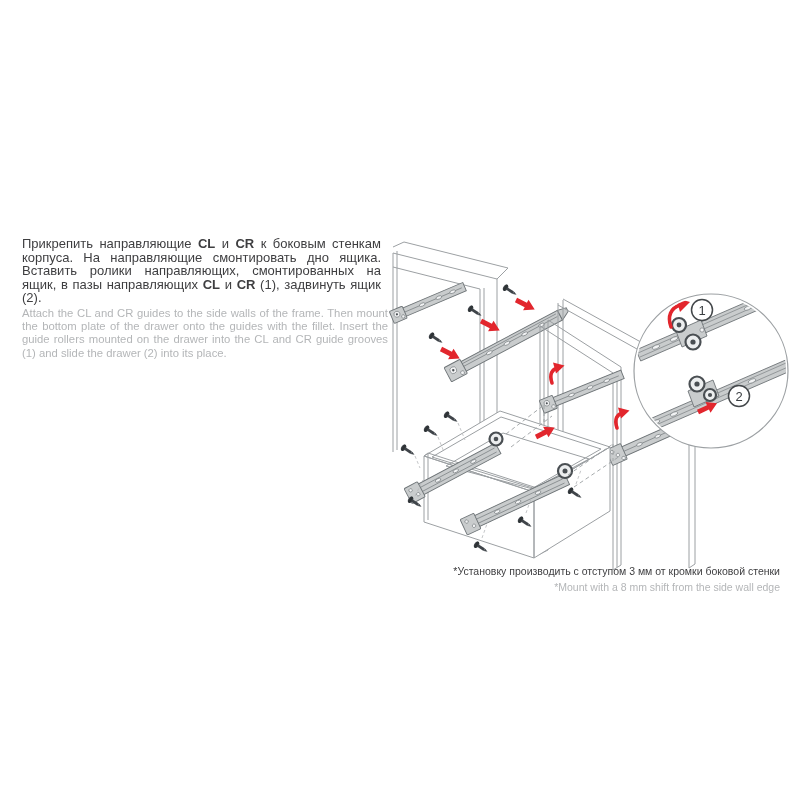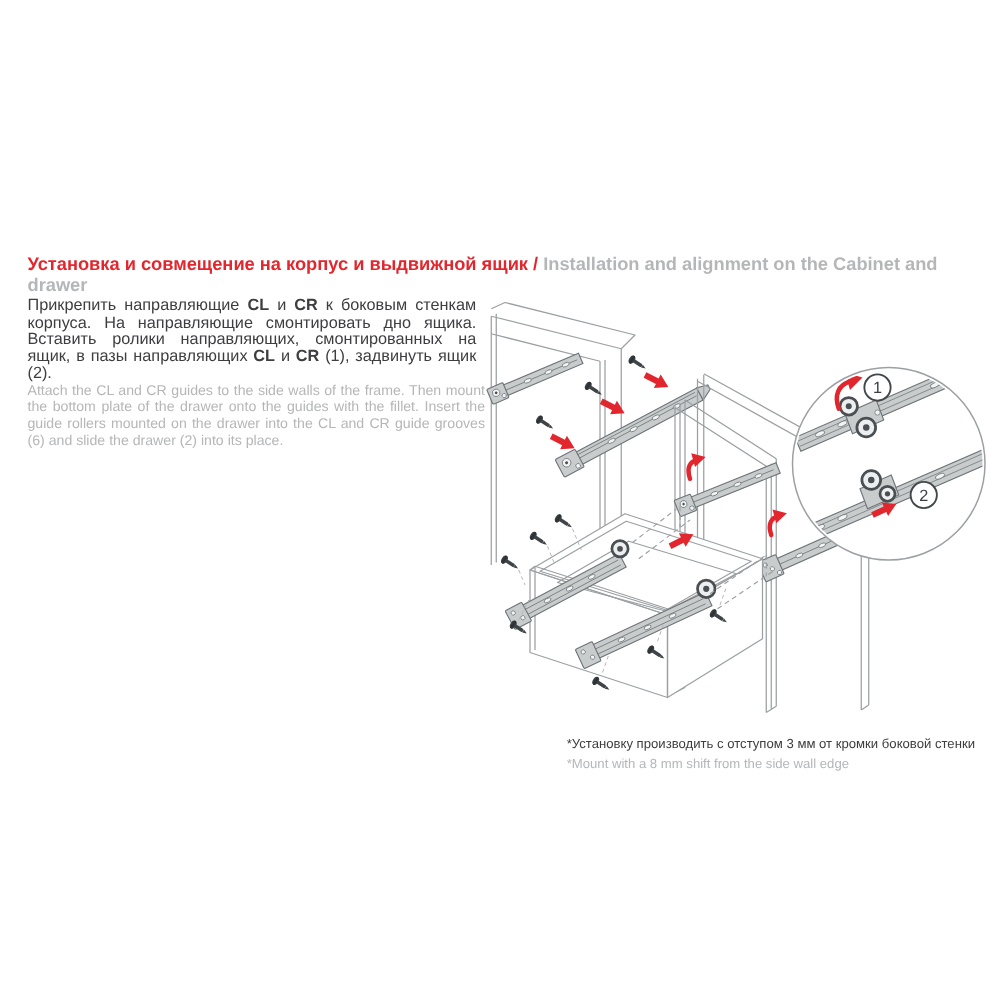--- a/index.html
+++ b/index.html
@@ -15,21 +15,21 @@
   body{width:800px;height:800px;position:relative;font-family:"Liberation Sans",sans-serif;overflow:hidden;}
   .sheet{position:absolute;inset:0;}
   .title{position:absolute;left:22px;top:204px;width:762px;font-size:14.6px;font-weight:bold;margin:0;line-height:17px;}
   .t-ru{color:var(--accent-red);}
   .t-en{color:var(--text-muted);}
   .para{position:absolute;margin:0;text-align:justify;}
   .para-ru{left:22px;top:237px;width:359px;font-size:13px;line-height:13.6px;color:var(--text-dark);}
   .para-ru b{font-weight:bold;}
   .para-en{left:22px;top:307px;width:366px;font-size:11.3px;line-height:13.2px;color:var(--text-muted);}
   .note-left{position:absolute;left:22px;top:564px;font-size:10.5px;line-height:15.5px;}
-  .note-right{position:absolute;right:20px;top:564px;font-size:10.5px;line-height:15.5px;margin-top:24px;}
+  .note-right{position:absolute;right:20px;top:564px;font-size:10.5px;line-height:15.5px;text-align:right;}
   .accent{color:var(--accent-red);}
   .dark{color:var(--text-dark);}
   .muted{color:var(--text-muted);}
   svg.diagram{position:absolute;left:0;top:0;}
   
   .cab{stroke:var(--line-gray);stroke-width:1;fill:none;stroke-linejoin:round;}
   .rail{fill:var(--rail-fill);stroke:var(--rail-stroke);stroke-width:0.9;}
   .rail-detail{stroke:var(--rail-stroke);stroke-width:0.6;fill:none;}
   .hole{fill:#f2f3f4;stroke:var(--rail-stroke);stroke-width:0.6;}
   .ring{fill:#eceeef;stroke:#4a4f53;stroke-width:2.2;}
@@ -40,25 +40,24 @@
   .dash{stroke:var(--line-gray);stroke-width:0.9;fill:none;stroke-dasharray:4 3;}
   .dash2{stroke:#b5b8ba;stroke-width:0.8;fill:none;stroke-dasharray:3 2.5;}
   .callout{fill:#fff;stroke:#43474a;stroke-width:1.5;}
   .callout-text{fill:#3a3e41;font-size:13px;text-anchor:middle;font-family:"Liberation Sans",sans-serif;}
 </style>
 </head>
 <body>
 
 <div class="sheet">
 
-  <h1 class="title"><span class="t-ru">Установка и совмещение на корпус и выдвижной ящик / </span><span class="t-en">Installation and alignment on the Cabinet and drawer</span></h1>
 
   <p class="para para-ru"><span>Прикрепить направляющие </span><b>CL</b><span> и </span><b>CR</b><span> к боковым стенкам корпуса. На направляющие смонтировать дно ящика. Вставить ролики направля­ющих, смонтированных на ящик, в пазы направляющих </span><b>CL</b><span> и </span><b>CR</b><span> (1), задвинуть ящик (2).</span></p>
 
-  <p class="para para-en">Attach the CL and CR guides to the side walls of the frame. Then mount the bottom plate of the drawer onto the guides with the fillet. Insert the guide rollers mounted on the drawer into the CL and CR guide grooves (6) and slide the drawer (2) into its place.</p>
+  <p class="para para-en">Attach the CL and CR guides to the side walls of the frame. Then mount the bottom plate of the drawer onto the guides with the fillet. Insert the guide rollers mounted on the drawer into the CL and CR guide grooves (1) and slide the drawer (2) into its place.</p>
 
   <svg class="diagram" width="800" height="800" viewBox="0 0 800 800">
     <defs>
       <g id="screwdef">
         <rect x="-1.4" y="0" width="2.8" height="9" rx="1.2" class="screw"></rect>
         <path d="M-1.4,9 L0,12.5 L1.4,9 Z" class="screw"></path>
         <ellipse cx="0" cy="-0.5" rx="3.4" ry="2.3" class="screw"></ellipse>
         <rect x="-3.5" y="-1.7" width="7" height="2.3" rx="1" fill="#2e3336"></rect>
       </g>
       <path id="arrowshape" d="M0,-2.4 L11,-2.4 L11,-6 L21,0 L11,6 L11,2.4 L0,2.4 Z"></path>

